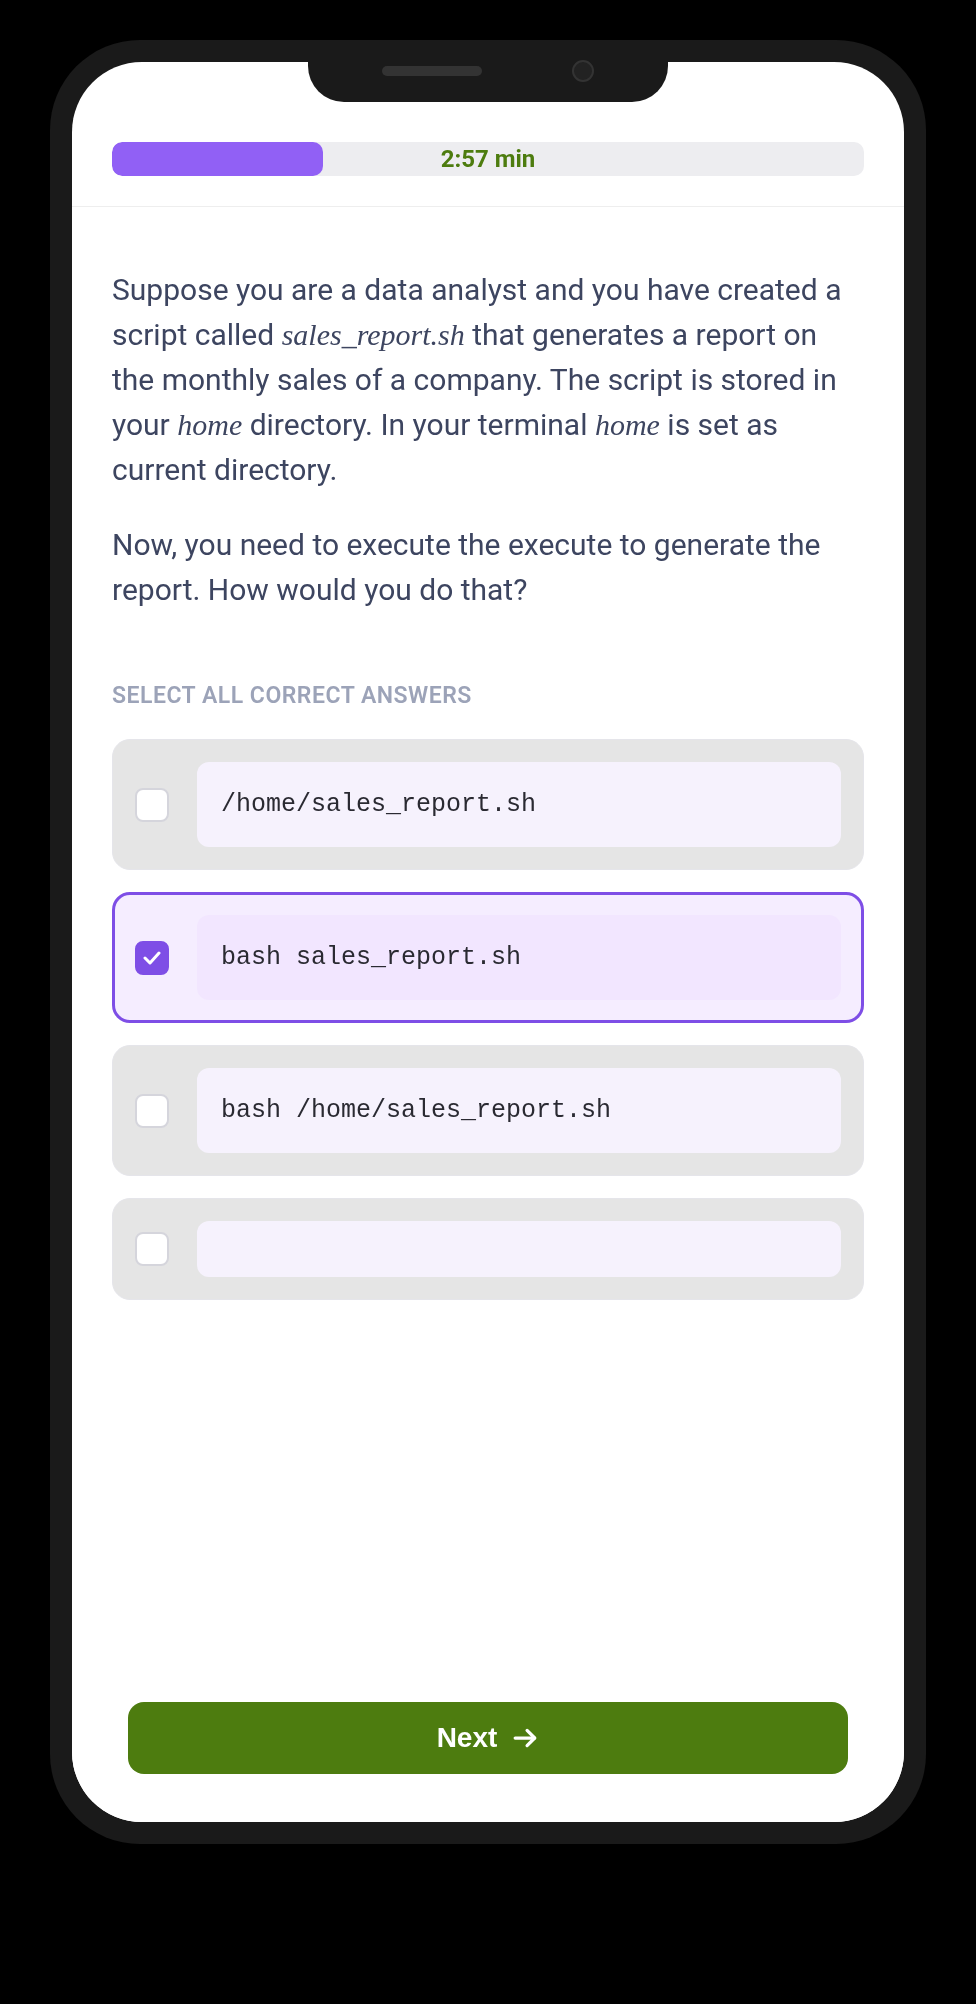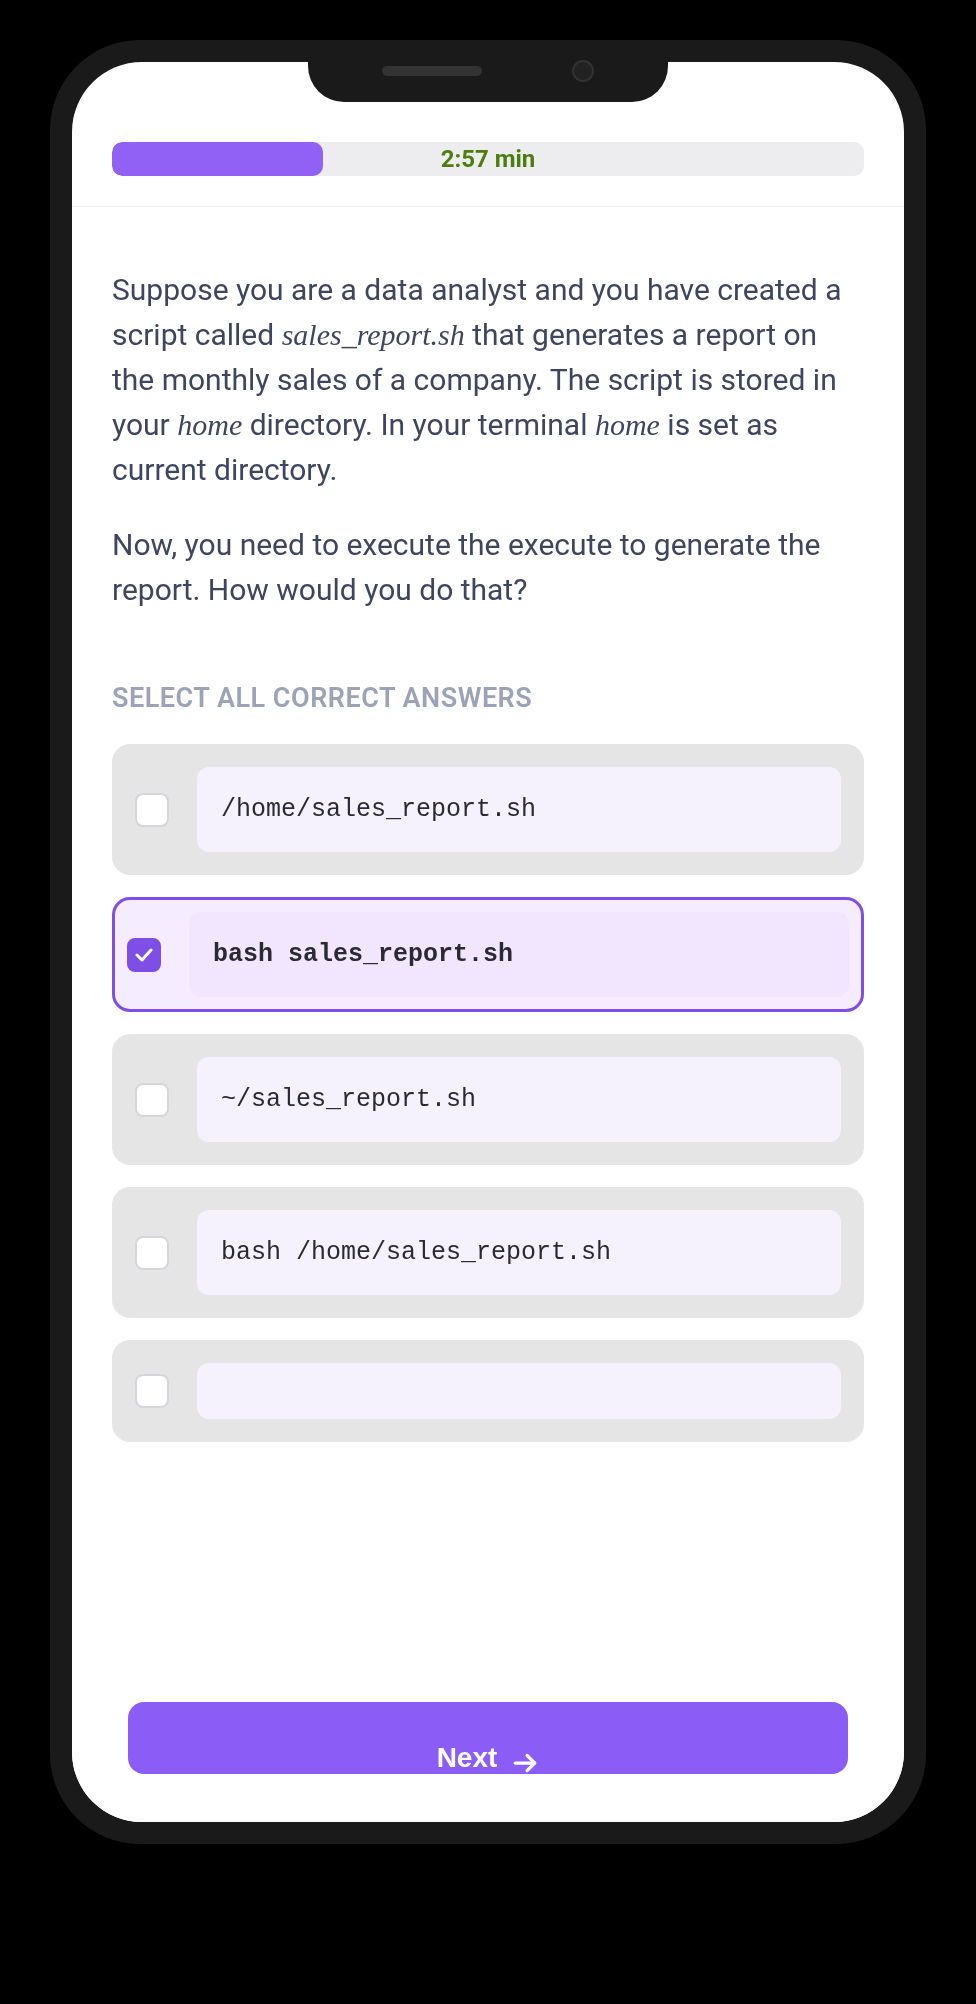--- a/index.html
+++ b/index.html
@@ -112,41 +112,40 @@
     font-size: 30px;
     line-height: 1.5;
     color: #3d4560;
     margin-bottom: 30px;
   }
   .question-text em {
     font-style: italic;
     font-family: Liberation Serif, serif;
   }
   .instruction {
-    font-size: 27px;
+    font-size: 23px;
     font-weight: 600;
     color: #9ca3b8;
     letter-spacing: 0.5px;
     margin: 70px 0 30px 0;
   }
   .option {
     border: 1px solid #e5e5ea;
     border-radius: 18px;
     padding: 22px;
     margin-bottom: 22px;
     display: flex;
     align-items: center;
     gap: 28px;
     background: #e5e5e5;
   }
   .option.selected {
     border: 3px solid #7e4ee6;
     background: #f5edff;
-    padding: 12px;
-    font-weight: bold;
+    padding: 20px;
   }
   .checkbox {
     width: 34px;
     height: 34px;
     border: 2px solid #d5d5dc;
     border-radius: 8px;
     flex-shrink: 0;
     background: #fff;
     display: flex;
     align-items: center;
@@ -180,28 +179,28 @@
     position: absolute;
     bottom: 0;
     left: 0;
     right: 0;
     padding: 24px 56px 48px 56px;
     background: #fff;
   }
   .next-button {
     width: 100%;
     height: 72px;
-    background: #8b5cf6;
+    background: #4d7c0f;
     border: none;
     border-radius: 16px;
     color: #fff;
     font-size: 28px;
     font-weight: 700;
     display: flex;
-    align-items: flex-end;
+    align-items: center;
     justify-content: center;
     gap: 16px;
     cursor: pointer;
   }
   .arrow-icon {
     width: 26px;
     height: 22px;
   }
 </style>
 </head>
@@ -234,24 +233,20 @@
                 <div class="checkbox"></div>
                 <div class="code-box">/home/sales_report.sh</div>
               </div>
               <div class="option selected">
                 <div class="checkbox">
                   <svg class="check-icon" viewBox="0 0 18 14" fill="none" stroke="white" stroke-width="3" stroke-linecap="round" stroke-linejoin="round">
                     <polyline points="2 7 7 12 16 2"></polyline>
                   </svg>
                 </div>
                 <div class="code-box">bash sales_report.sh</div>
-              </div>
-              <div class="option">
-                <div class="checkbox"></div>
-                <div class="code-box">~/sales_report.sh</div>
               </div>
               <div class="option">
                 <div class="checkbox"></div>
                 <div class="code-box">bash /home/sales_report.sh</div>
               </div>
               <div class="option">
                 <div class="checkbox"></div>
                 <div class="code-box"></div>
               </div>
             </div>

